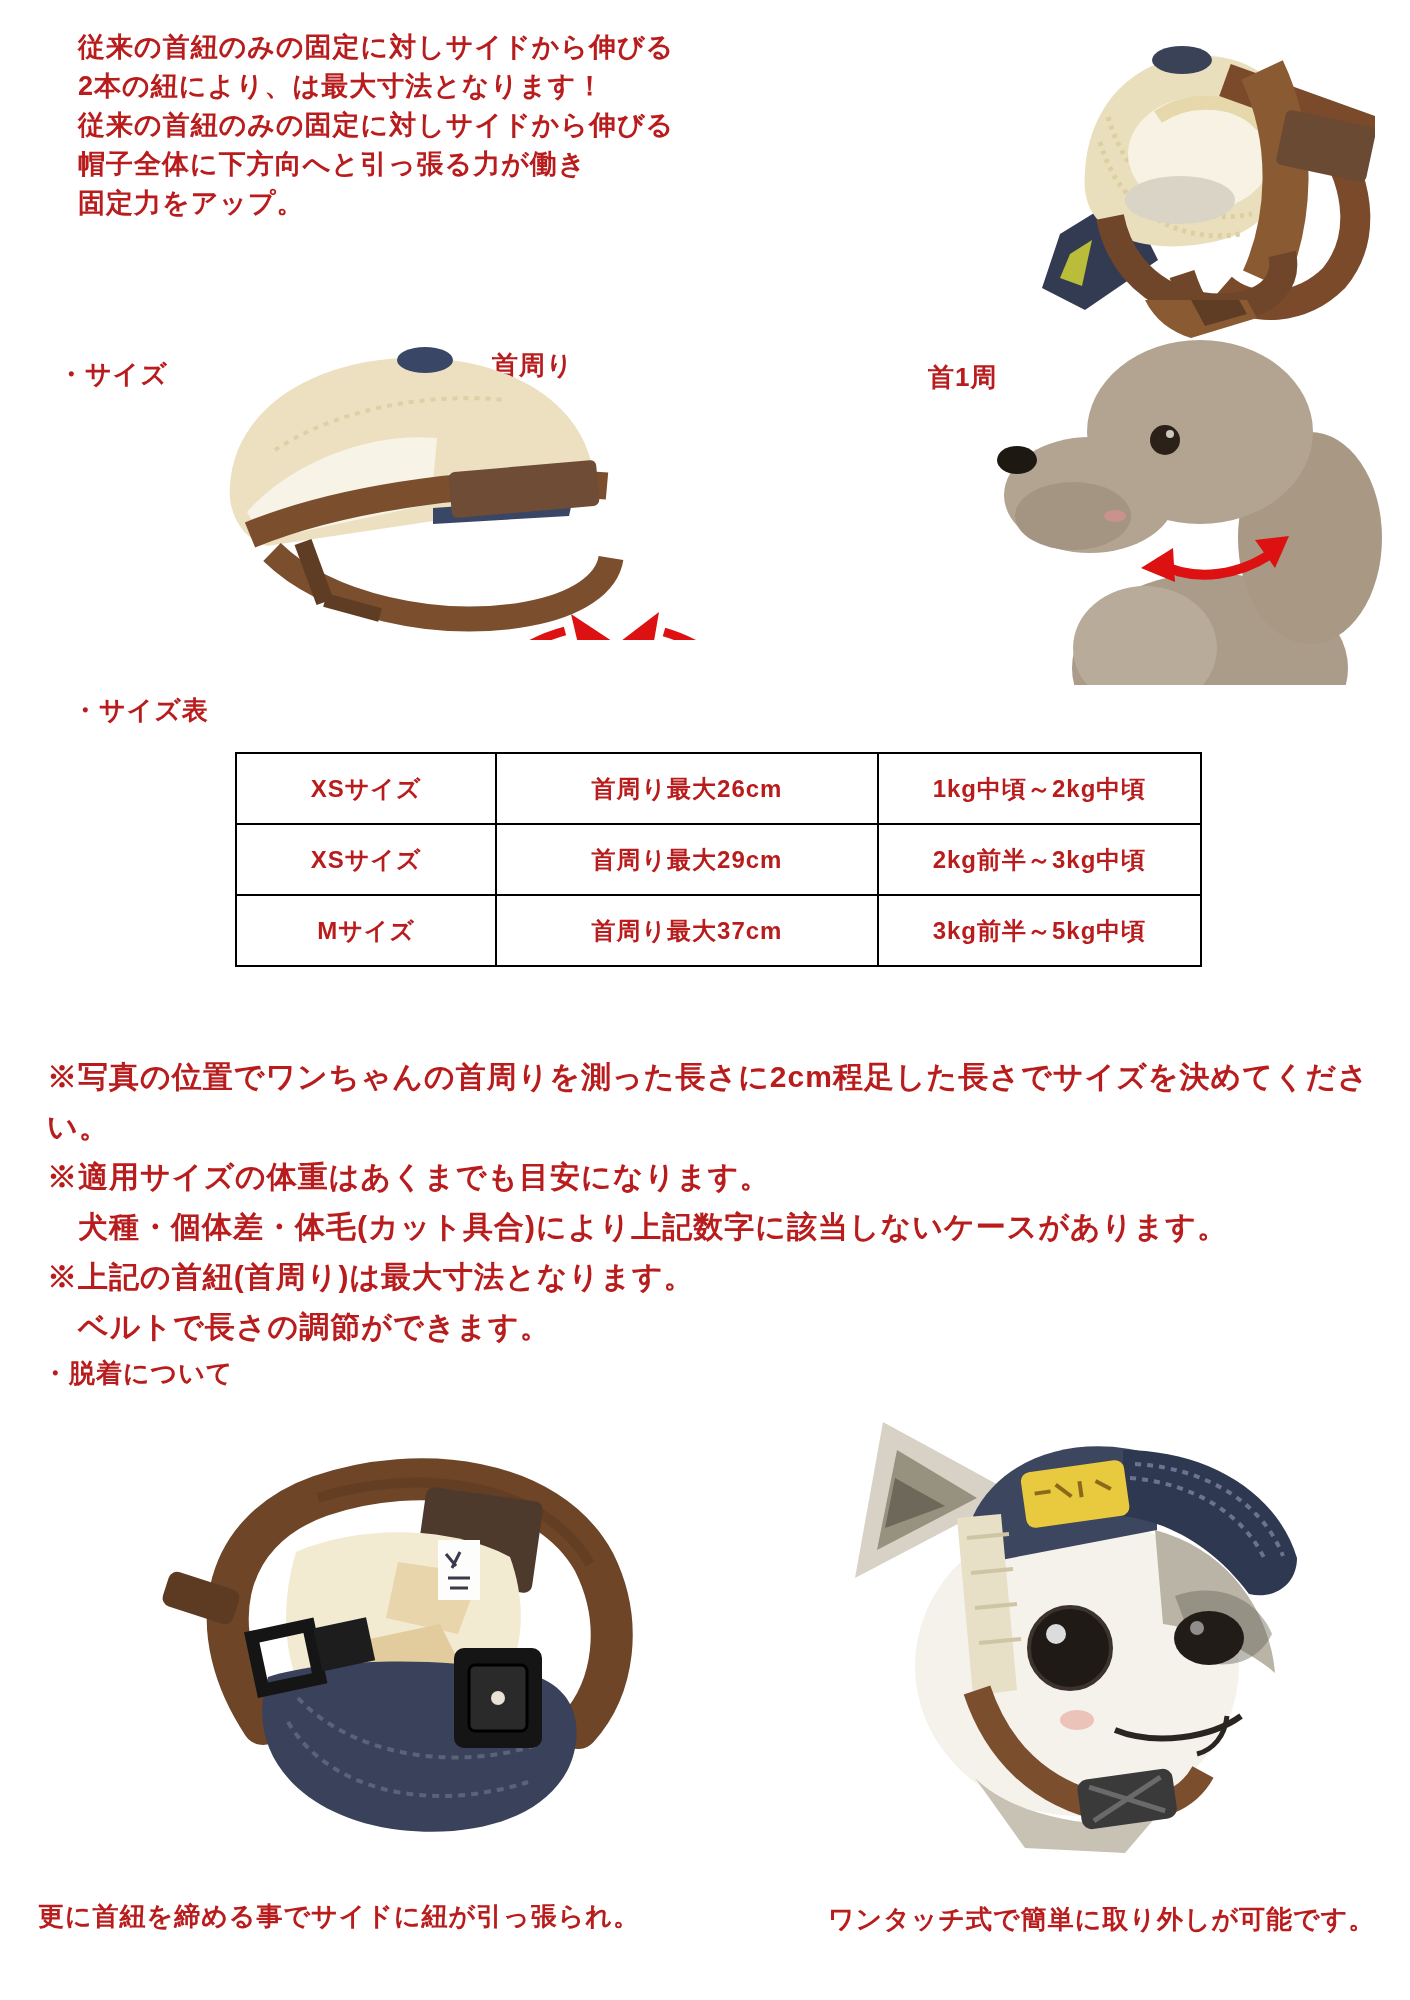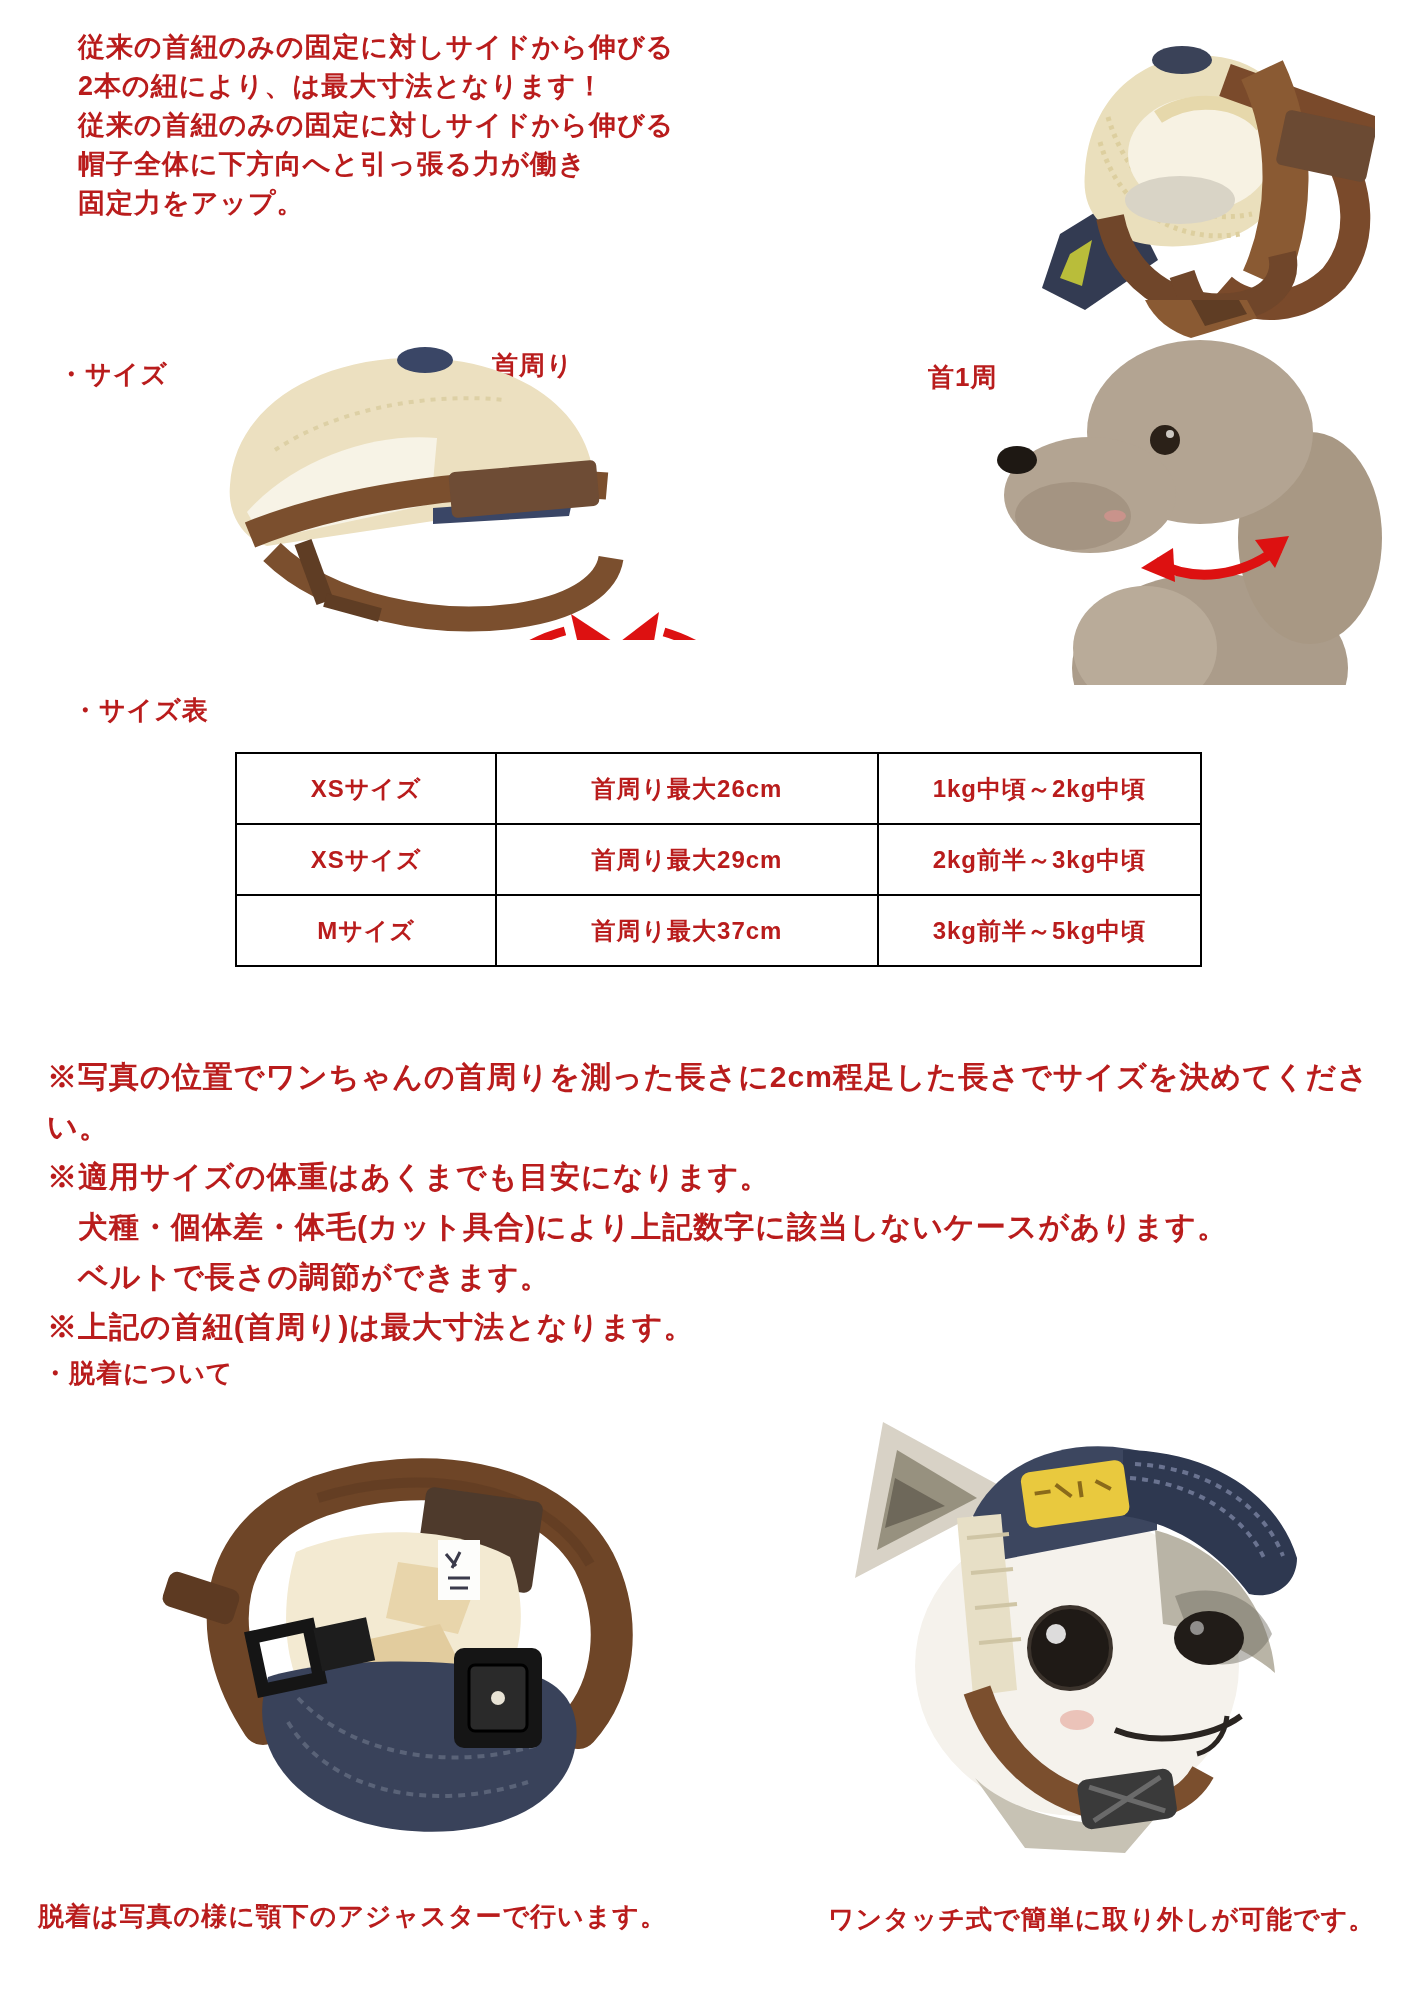--- a/index.html
+++ b/index.html
@@ -145,22 +145,22 @@
     <div class="vline" style="left:0;"></div>
     <div class="vline" style="left:260px;"></div>
     <div class="vline" style="left:642px;"></div>
     <div class="vline" style="left:965px;"></div>
   </div>
 
   <div class="abs notes">
     <div>※写真の位置でワンちゃんの首周りを測った長さに2cm程足した長さでサイズを決めてください。</div>
     <div>※適用サイズの体重はあくまでも目安になります。</div>
     <div>　犬種・個体差・体毛(カット具合)により上記数字に該当しないケースがあります。</div>
+    <div>※上記の首紐(首周り)は最大寸法となります。</div>
     <div>　ベルトで長さの調節ができます。</div>
-    <div>※上記の首紐(首周り)は最大寸法となります。</div>
   </div>
 
   <div class="abs heading" style="left:42px;top:1356px;">・脱着について</div>
 
   <div class="abs" style="left:148px;top:1422px;width:500px;height:420px;">
     <svg width="500" height="420" viewBox="0 0 500 420">
 
       <path d="M115,302 C55,212 70,110 172,74 C272,40 400,56 446,140 C476,200 466,266 430,306" fill="none" stroke="#6e4527" stroke-width="42" stroke-linecap="round"></path>
       <path d="M170,76 C270,44 396,60 442,142" fill="none" stroke="#5d3a22" stroke-width="10" opacity="0.6"></path>
       <rect x="16" y="158" width="74" height="36" rx="9" transform="rotate(18 53 176)" fill="#5d3a22"></rect>
@@ -225,16 +225,16 @@
 
       <path d="M152,292 C172,352 214,396 282,410" stroke="#7b4f2e" stroke-width="28" fill="none"></path>
       <path d="M282,410 C334,416 364,400 378,374" stroke="#7b4f2e" stroke-width="24" fill="none"></path>
       <g transform="rotate(-8 302 400)">
         <rect x="254" y="376" width="96" height="50" rx="10" fill="#3a3a3a"></rect>
         <path d="M266,384 L338,418 M266,418 L338,384" stroke="#6a6a6a" stroke-width="5"></path>
       </g>
     </svg>
   </div>
 
-  <div class="abs caption" style="left:38px;top:1899px;">脱着は写真の様に顎下のアジャスターで行います。</div>
+  <div class="abs caption" style="left:38px;top:1899px;">更に首紐を締める事でサイドに紐が引っ張られ。</div>
   <div class="abs caption" style="left:828px;top:1902px;">ワンタッチ式で簡単に取り外しが可能です。</div>
 
 </div>
 
 </body></html>

